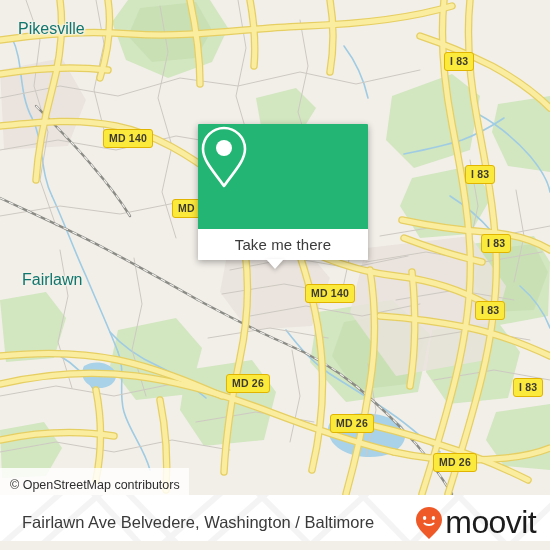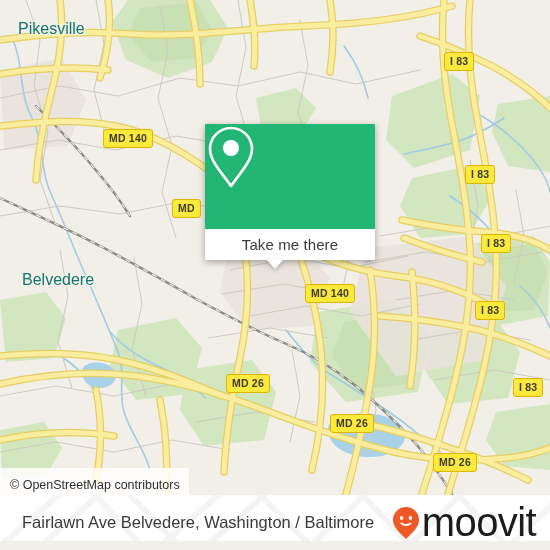--- a/index.html
+++ b/index.html
@@ -38,21 +38,21 @@
     white-space:nowrap;
     text-shadow:
       1.4px 0 1.6px #f4f1ea, -1.4px 0 1.6px #f4f1ea,
       0 1.4px 1.6px #f4f1ea, 0 -1.4px 1.6px #f4f1ea,
       1px 1px 1.6px #f4f1ea, -1px -1px 1.6px #f4f1ea;
     font-family:"Liberation Sans", sans-serif;
   }
 
   
   #card{
-    position:absolute;left:205px;top:124px;width:170px;
+    position:absolute;left:198px;top:124px;width:170px;
     box-shadow:0 2px 7px rgba(0,0,0,.33);
     border-radius:1px;overflow:hidden;
   }
   #card-head{
     height:105px;background:#22b573;
     display:flex;align-items:center;justify-content:center;
   }
   #card-btn{
     height:31px;background:#ffffff;
     display:flex;align-items:center;justify-content:center;
@@ -88,21 +88,21 @@
     position:absolute;left:22px;top:0;height:55px;
     display:flex;align-items:center;
     font-size:16.5px;color:#3a3a3a;white-space:nowrap;
     font-family:"Liberation Sans", sans-serif;
   }
   #brand{
     position:absolute;right:14px;top:0;height:55px;
     display:flex;align-items:center;gap:2px;
   }
   #brand-word{
-    font-size:40px;color:#1c1c1c;letter-spacing:-.6px;
+    font-size:32px;color:#1c1c1c;letter-spacing:-.6px;
     font-family:"Liberation Sans", sans-serif;
   }
 </style>
 </head>
 <body>
 
 <div id="app">
 
   <div id="map">
     <svg width="550" height="495" viewBox="0 0 550 495">
@@ -268,21 +268,21 @@
           <path d="M250,0 C254,22 256,44 254,66"></path>
           <path d="M330,0 C334,24 334,48 330,72"></path>
           <path d="M0,440 C38,432 76,430 114,436"></path>
           <path d="M96,390 C102,420 102,450 96,480"></path>
           <path d="M160,400 C166,430 168,460 166,490"></path>
         </g>
       </g>
     </svg>
 
     <div class="place" style="left:18px;top:20px;">Pikesville</div>
-    <div class="place" style="left:22px;top:271px;">Belvedere</div>
+    <div class="place" style="left:22px;top:271px;">Fairlawn</div>
 
     <div class="shield" style="left:103px;top:116px;">MD 140</div>
     <div class="shield" style="left:172px;top:186px;">MD</div>
     <div class="shield" style="left:305px;top:271px;">MD 140</div>
     <div class="shield" style="left:226px;top:361px;">MD 26</div>
     <div class="shield" style="left:330px;top:401px;">MD 26</div>
     <div class="shield" style="left:433px;top:440px;">MD 26</div>
     <div class="shield" style="left:444px;top:39px;">I 83</div>
     <div class="shield" style="left:465px;top:152px;">I 83</div>
     <div class="shield" style="left:481px;top:221px;">I 83</div>

